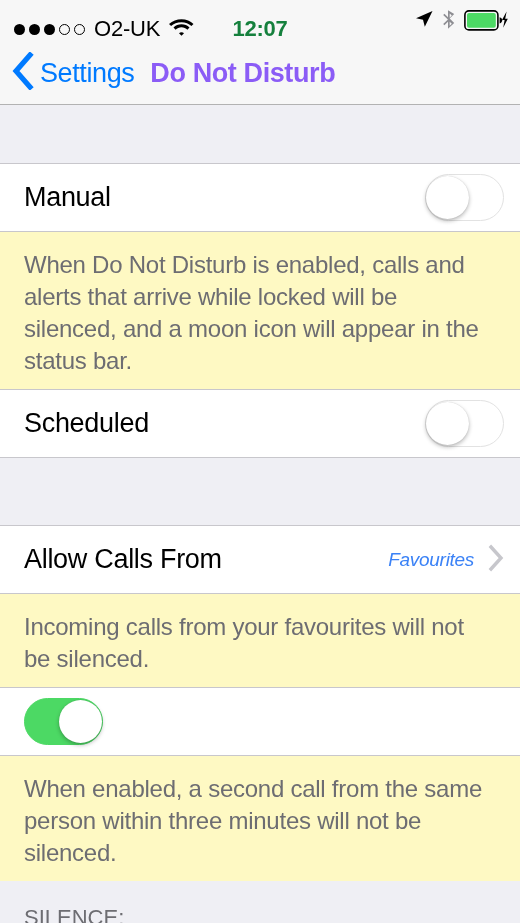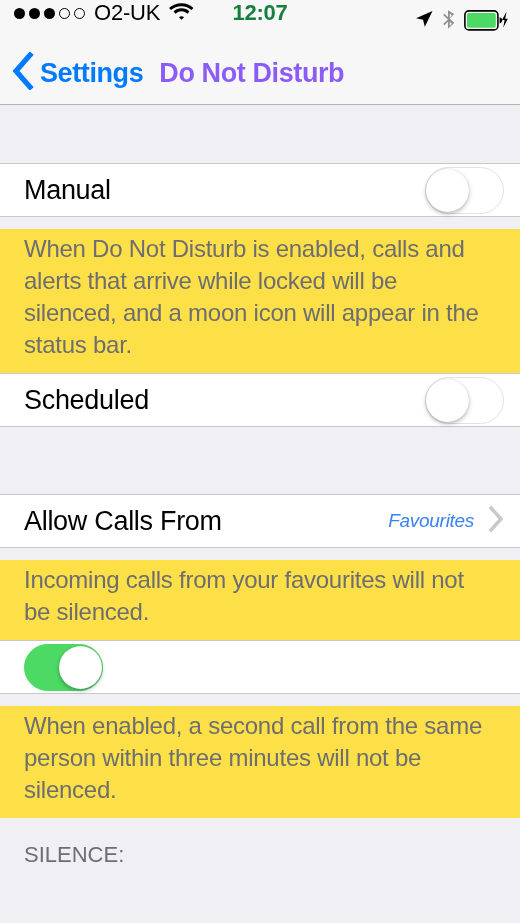--- a/index.html
+++ b/index.html
@@ -23,21 +23,21 @@
     background: #EFEFF4;
     overflow: hidden;
   }
 
   
   .status-bar {
     position: relative;
     height: 42px;
     background: #F7F7F7;
     display: flex;
-    align-items: flex-start;
+    align-items: flex-end;
     padding: 0 14px;
   }
   .status-left {
     display: flex;
     align-items: center;
     gap: 9px;
   }
   .signal-dots {
     display: flex;
     align-items: center;
@@ -93,21 +93,20 @@
     border-bottom: 1px solid #B2B2B2;
     display: flex;
     align-items: center;
     padding-left: 12px;
   }
   .back-button {
     display: flex;
     align-items: center;
     gap: 6px;
     cursor: pointer;
-    font-weight: bold;
   }
   .back-chevron { display: block; }
   .back-label {
     font-size: 27px;
     color: #007AFF;
     letter-spacing: -0.4px;
   }
   .nav-title {
     font-size: 27px;
     font-weight: bold;
@@ -130,21 +129,21 @@
   .gap.top { height: 58px; }
 
   .group {
     background: #FFFFFF;
     border-top: 1px solid #C8C7CC;
     border-bottom: 1px solid #C8C7CC;
   }
 
   .row {
     position: relative;
-    height: 52px;
+    height: 67px;
     display: flex;
     align-items: center;
     padding: 0 16px 0 24px;
     background: #FFFFFF;
   }
   .row-label {
     font-size: 27px;
     color: #000;
     letter-spacing: -0.3px;
     flex: 1;
@@ -182,27 +181,26 @@
     height: 43px;
     border-radius: 50%;
     background: #FFFFFF;
     box-shadow: 0 2px 4px rgba(0,0,0,0.28), 0 0 1px rgba(0,0,0,0.18);
   }
   .toggle.off .knob { left: 0px; }
   .toggle.on .knob { right: 0px; }
 
   
   .footer-text {
-    padding: 4px 32px 12px 24px;
+    padding: 17px 32px 12px 24px;
     font-size: 24px;
     line-height: 32px;
     color: #6D6D72;
     letter-spacing: -0.25px;
-    background: #fde047;
-    margin-top: 12px;
+    background: #fef9c3;
   }
   .section-header {
     padding: 24px 24px 6px 24px;
     font-size: 22px;
     color: #6D6D72;
     letter-spacing: 0px;
     background: #EFEFF4;
   }
 </style>
 </head>

